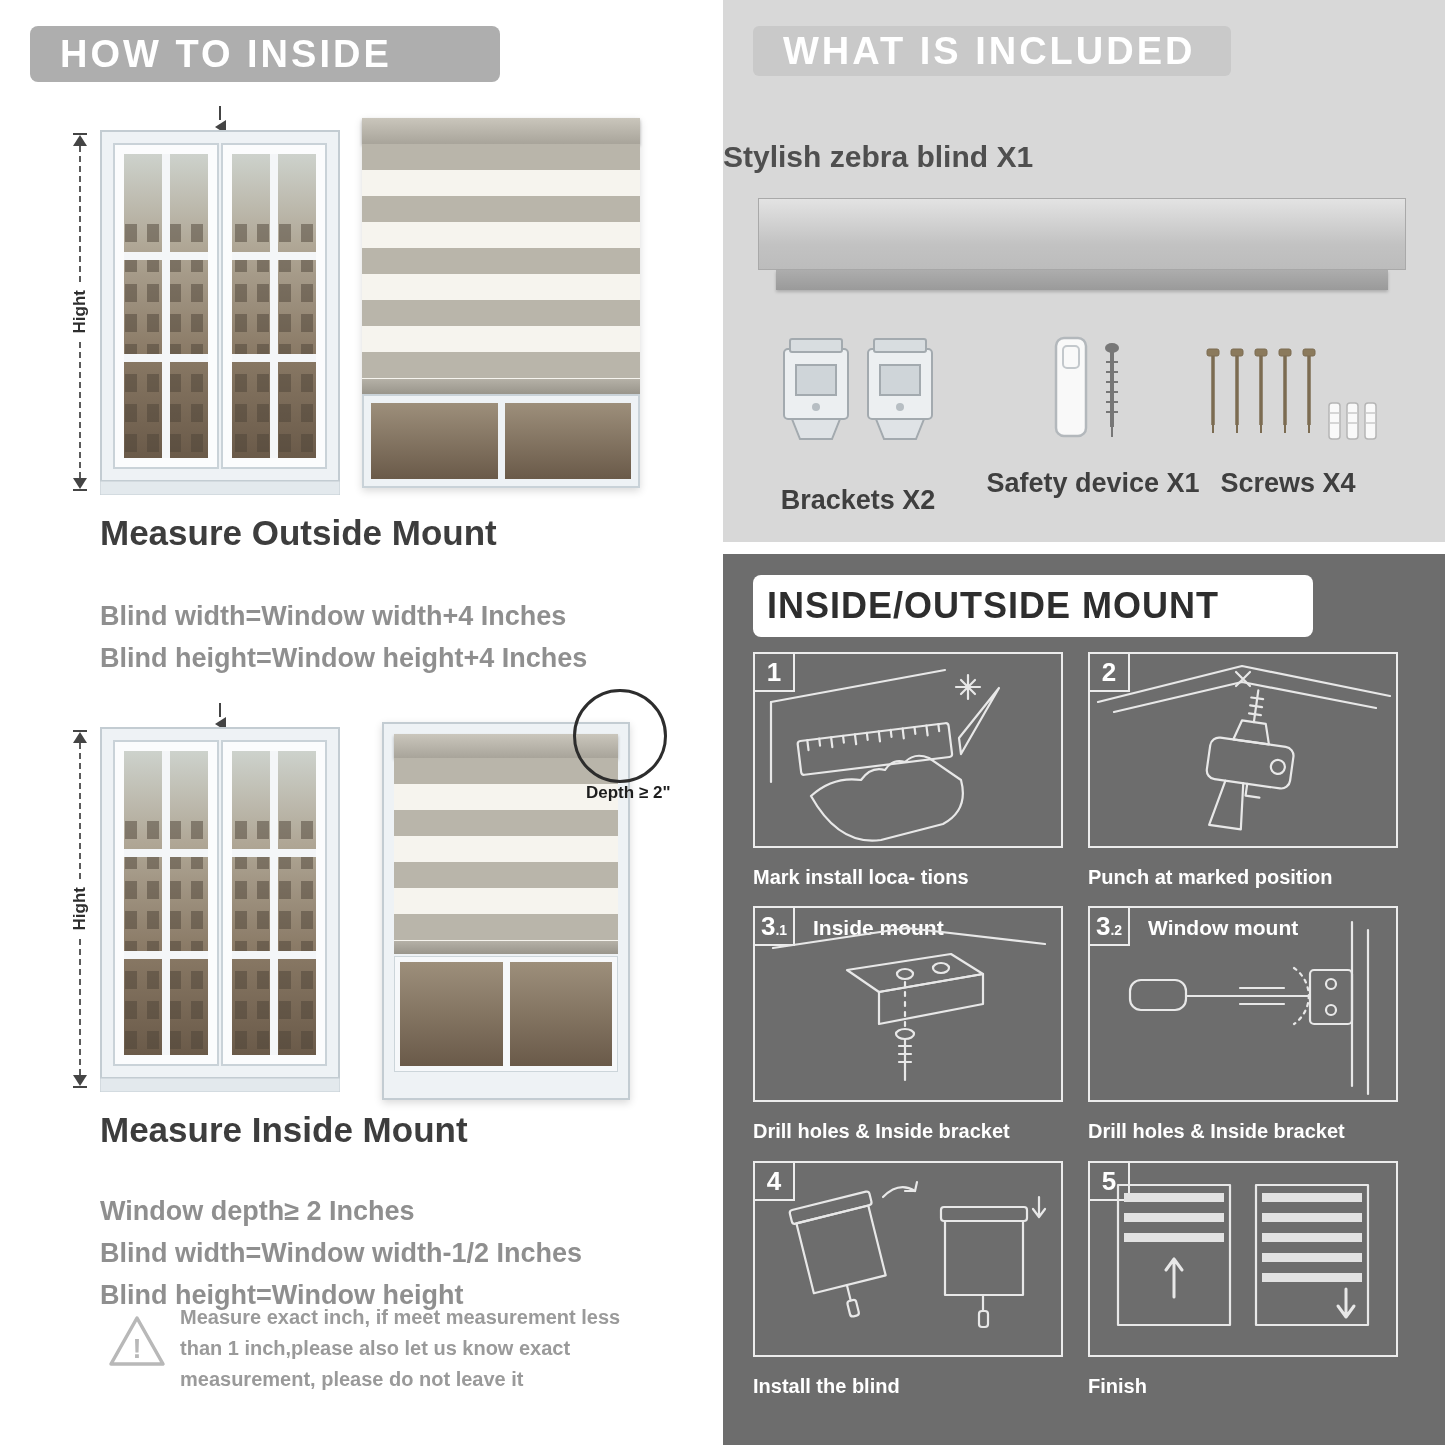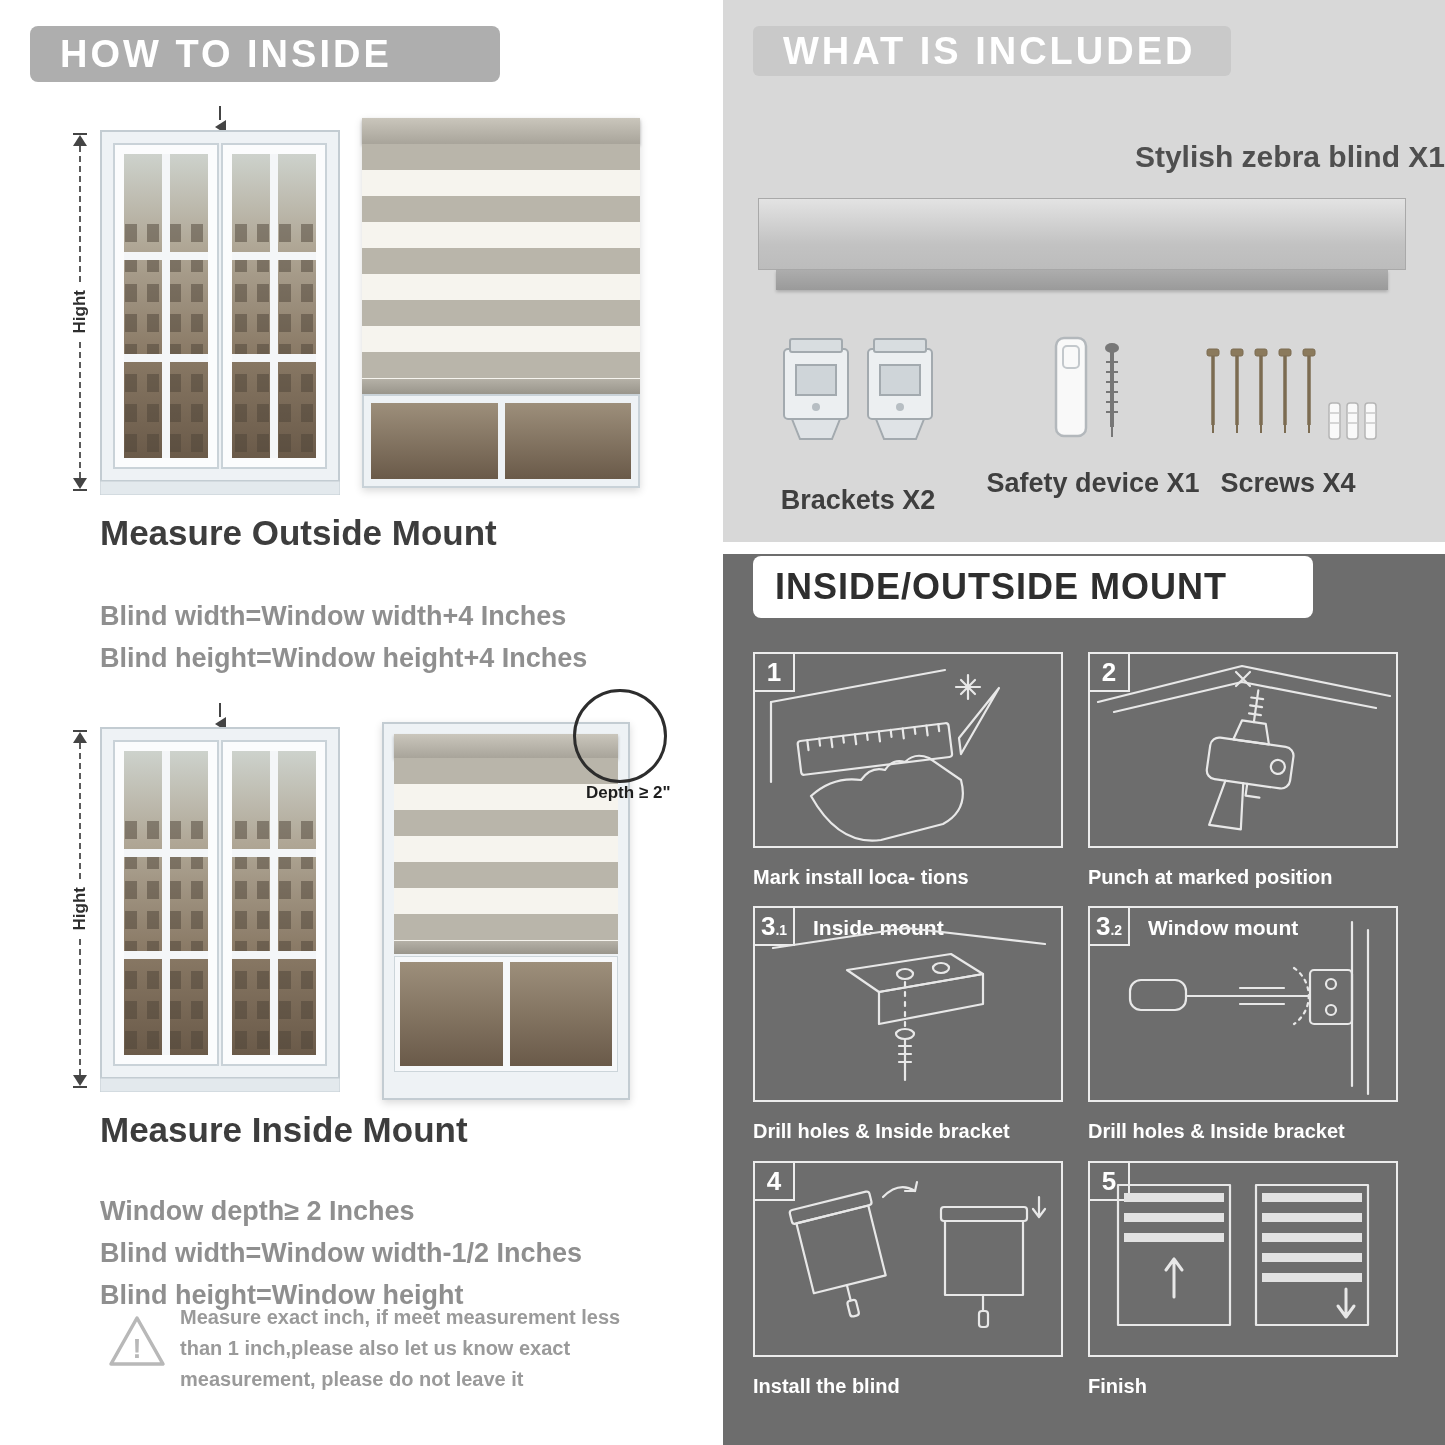--- a/index.html
+++ b/index.html
@@ -48,34 +48,34 @@
   .depth-circle{position:absolute;width:88px;height:88px;border:3px solid #2d2d2d;border-radius:50%;}
   .depth-label{position:absolute;font-size:17px;font-weight:bold;color:#1d1d1d;}
 
   .note-text{position:absolute;width:445px;color:#9a9a9a;font-size:20px;font-weight:bold;line-height:1.55;}
 
   
   .included{position:absolute;left:723px;top:0;width:722px;height:542px;background:#d8d8d8;}
   .banner-right{position:absolute;left:30px;top:26px;width:478px;height:50px;background:#c9c9c9;
                 border-radius:6px;color:#fff;font-size:38px;font-weight:bold;letter-spacing:3px;
                 line-height:50px;padding-left:30px;box-sizing:border-box;}
-  .blind-x1{position:absolute;left:0;top:140px;width:100%;text-align:right;color:#4f4f4f;
+  .blind-x1{position:absolute;left:0;top:140px;width:100%;text-align:left;color:#4f4f4f;
             font-size:30px;font-weight:bold;}
   .headrail-main{position:absolute;left:35px;top:198px;width:648px;height:72px;
                  background:linear-gradient(180deg,#e3e3e3,#c2c2c2 65%,#bcbcbc);
                  border:1px solid #a9a9a9;box-sizing:border-box;}
   .headrail-lip{position:absolute;left:53px;top:270px;width:612px;height:20px;
                 background:linear-gradient(#adadad,#9a9a9a);box-shadow:0 2px 3px rgba(0,0,0,.2);}
   .included-label{position:absolute;text-align:center;color:#3f3f3f;font-size:27px;font-weight:bold;}
 
   
   .mount{position:absolute;left:723px;top:554px;width:722px;height:891px;background:#6d6d6d;}
-  .mount-header{position:absolute;left:30px;top:2px;width:560px;height:62px;background:#fff;
+  .mount-header{position:absolute;left:30px;top:21px;width:560px;height:62px;background:#fff;
                 border-radius:8px;color:#2e2e2e;font-size:36px;font-weight:bold;letter-spacing:1px;
-                line-height:62px;padding-left:22px;box-sizing:border-box;}
+                line-height:62px;padding-left:14px;box-sizing:border-box;}
   .panel{position:absolute;width:310px;}
   .panel-box{position:relative;height:196px;border:2px solid #ececec;box-sizing:border-box;}
   .step-num{position:absolute;left:0;top:0;min-width:40px;height:38px;border-right:2px solid #ececec;
             border-bottom:2px solid #ececec;color:#fff;font-weight:bold;font-size:26px;
             display:flex;align-items:center;justify-content:center;padding:0 6px;box-sizing:border-box;}
   .num-sub{font-size:14px;margin-top:8px;}
   .step-title{position:absolute;left:58px;top:8px;color:#fff;font-weight:bold;font-size:21px;}
   .step-art{position:absolute;left:0;top:0;width:100%;height:100%;}
   .caption{margin-top:18px;color:#fff;font-weight:bold;font-size:20px;white-space:nowrap;}
 </style>

